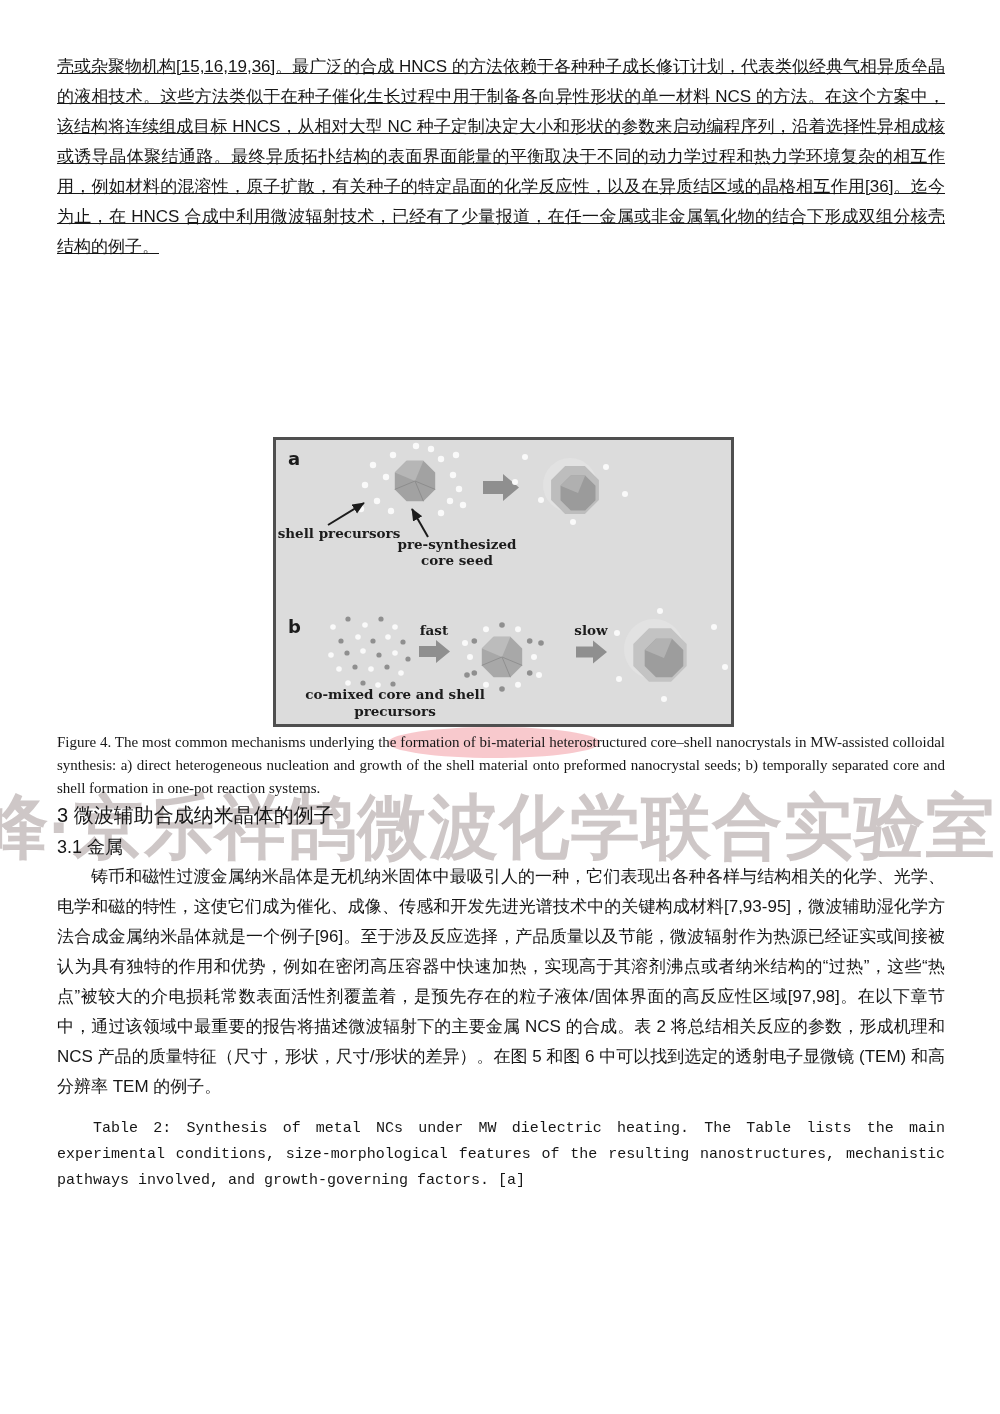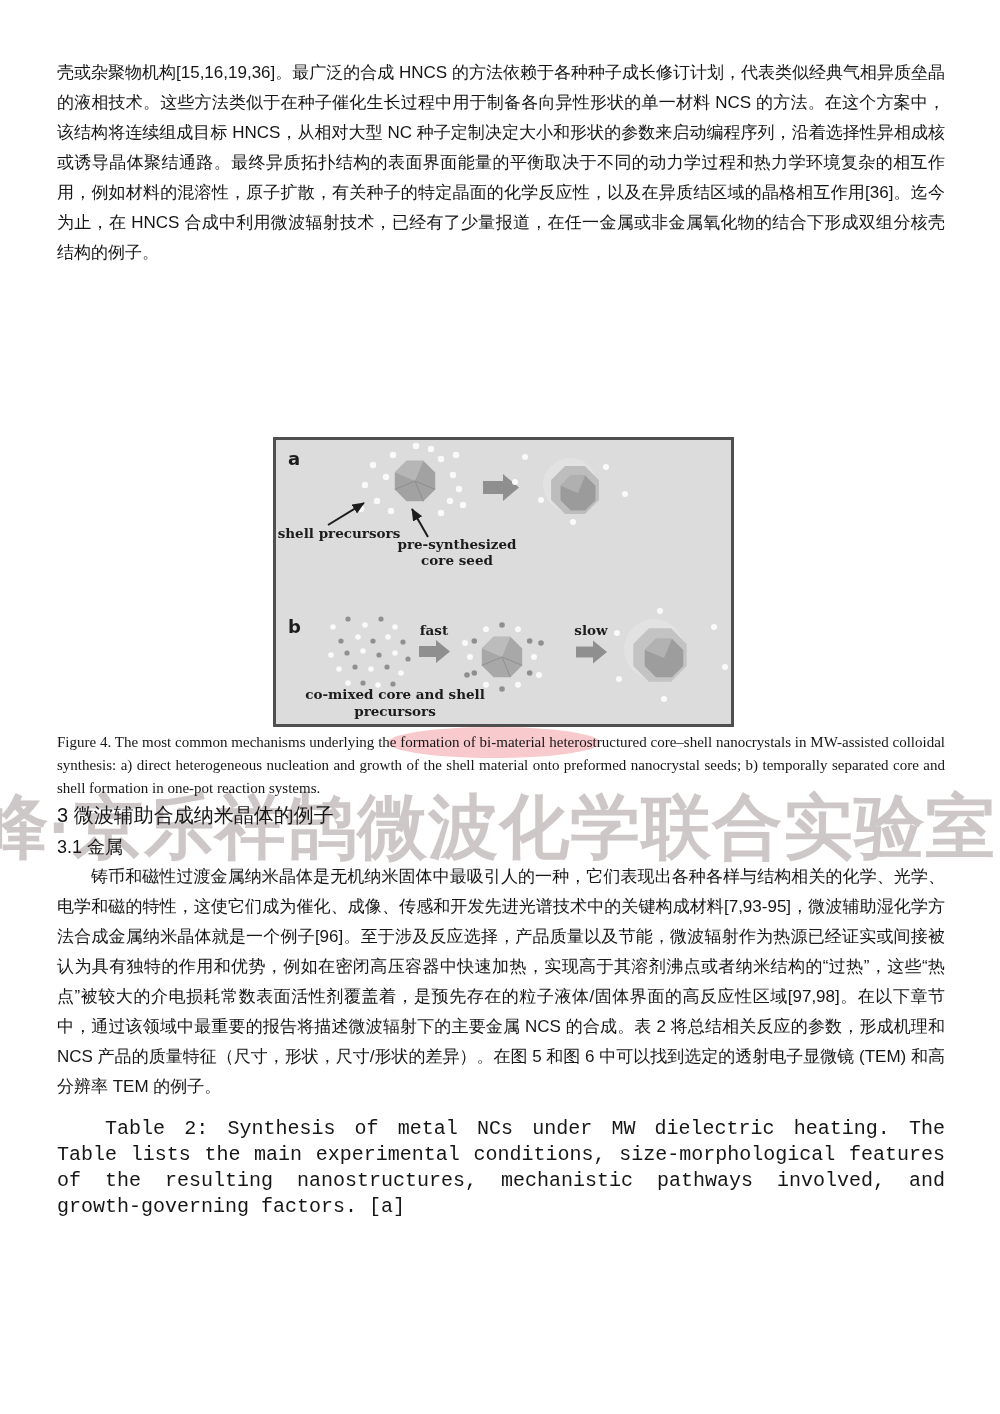--- a/index.html
+++ b/index.html
@@ -6,30 +6,30 @@
   .page{position:relative;width:1000px;height:1414px;background:#ffffff;overflow:hidden;
         font-family:"Liberation Sans","DejaVu Sans",sans-serif;color:#161616;}
   
   .wm-text{position:absolute;left:-22px;top:792px;font-size:70px;font-weight:bold;line-height:1;
            letter-spacing:1px;white-space:nowrap;color:rgba(198,189,189,0.85);z-index:0;}
   .wm-stamp{position:absolute;left:388px;top:727px;width:212px;height:31px;border-radius:50%;
             background:#f7c0c4;opacity:.85;z-index:0;}
   
   .para{position:absolute;left:57px;width:888px;margin:0;font-size:17px;line-height:30px;
         text-align:justify;z-index:1;}
-  .p1{top:58px;}
+  .p1{top:52px;text-decoration:underline;}
   .p2{top:283px;text-indent:2em;}
   .p3{top:862px;text-indent:2em;}
   .h-sec{position:absolute;left:57px;top:802px;margin:0;font-size:20px;font-weight:normal;z-index:1;}
   .h-sub{position:absolute;left:57px;top:835px;margin:0;font-size:18px;font-weight:normal;z-index:1;}
   .caption{position:absolute;left:57px;top:731px;width:888px;margin:0;z-index:1;
            font-family:"Liberation Serif","DejaVu Serif",serif;font-size:15px;line-height:23px;
            text-align:justify;}
   .tcap{position:absolute;left:57px;top:1116px;width:888px;margin:0;z-index:1;
-        font-family:"Liberation Mono","DejaVu Sans Mono",monospace;font-size:20px;line-height:26px;
+        font-family:"Liberation Mono","DejaVu Sans Mono",monospace;font-size:15px;line-height:26px;
         text-indent:4ch;text-align:justify;}
   .fig{position:absolute;left:273px;top:437px;z-index:1;}
   .fig text{font-family:"DejaVu Serif","Liberation Serif",serif;font-weight:bold;fill:#1c1c1c;}
   .fig .plabel{font-family:"DejaVu Sans","Liberation Sans",sans-serif;font-size:18px;}
   .fig .flabel{font-size:13.5px;}
 </style>
 </head>
 <body>
 
 <div class="page">

